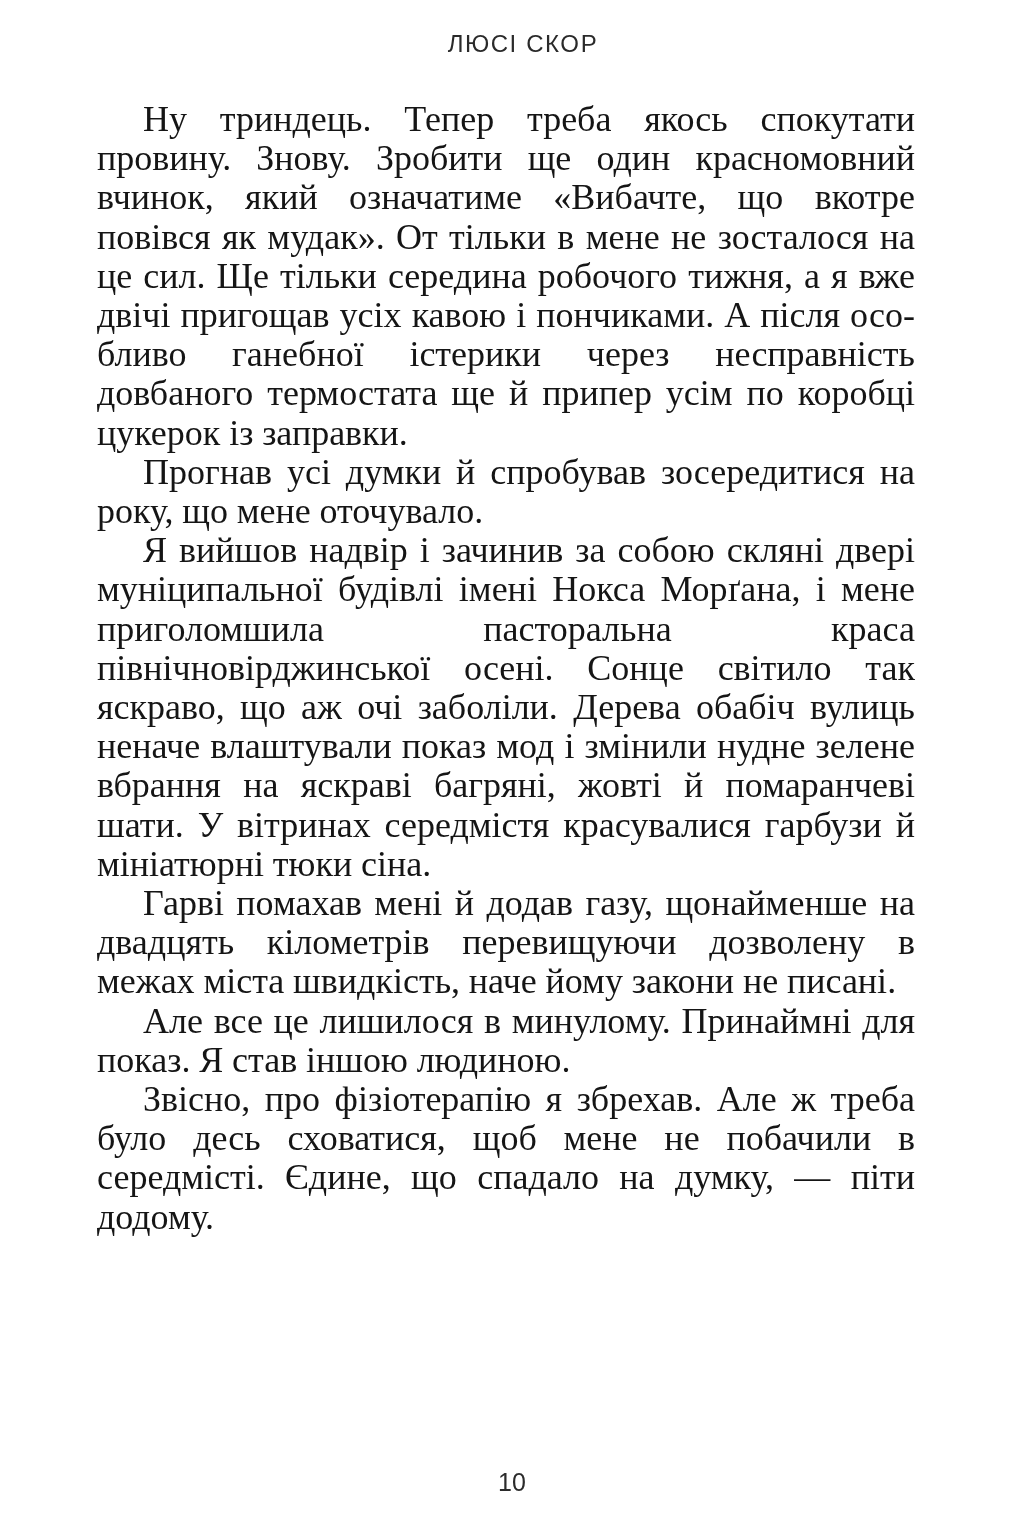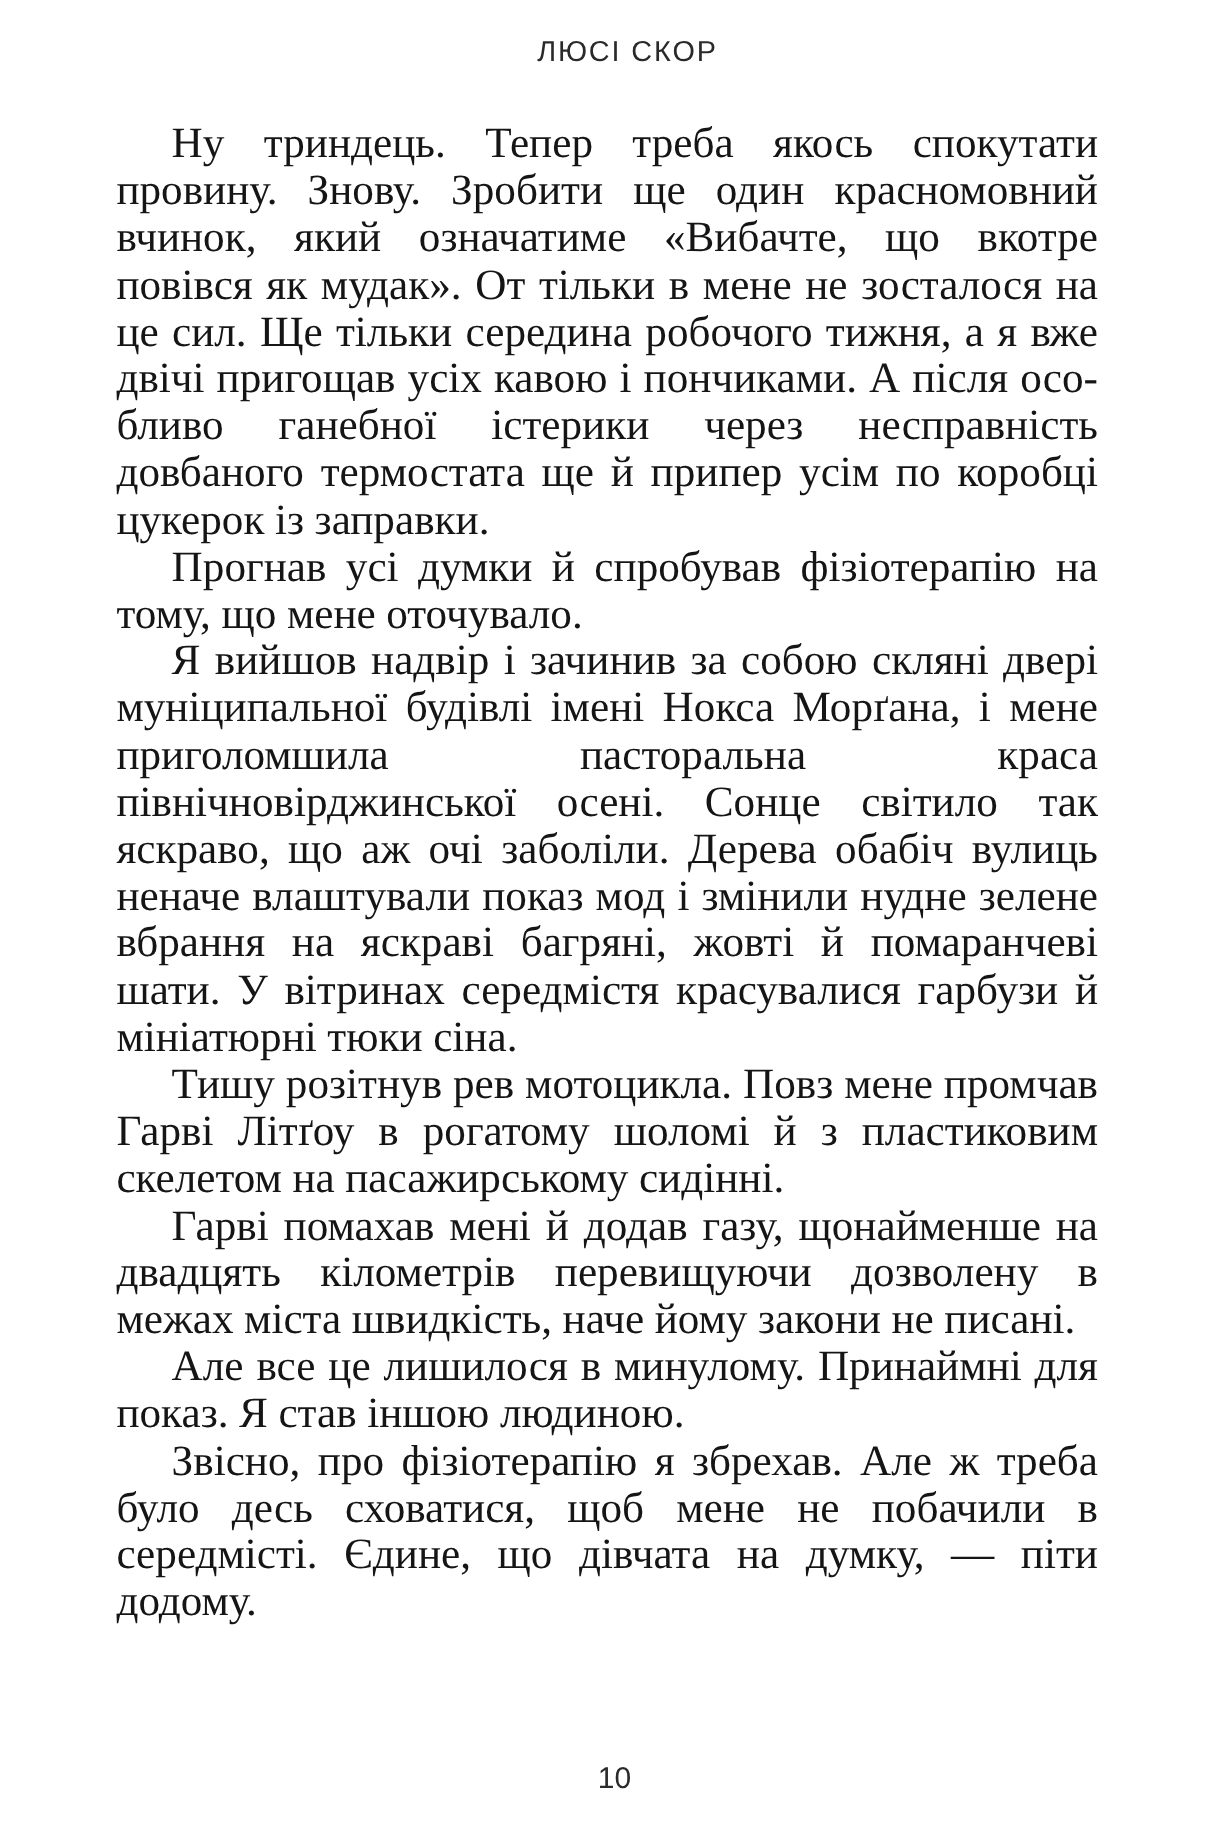--- a/index.html
+++ b/index.html
@@ -72,23 +72,22 @@
 </style>
 </head>
 <body>
 
 <div class="page">
 
   <div class="running-head">ЛЮСІ СКОР</div>
 
   <div class="text-block">
     <p class="para">Ну триндець. Тепер треба якось спокутати провину. Зно­ву. Зробити ще один красномовний вчинок, який означати­ме «Вибачте, що вкотре повівся як мудак». От тільки в мене не зосталося на це сил. Ще тільки середина робочого тижня, а я вже двічі пригощав усіх кавою і пончиками. А після осо­бливо ганебної істерики через несправність довбаного тер­мостата ще й припер усім по коробці цукерок із заправки.</p>
-    <p class="para">Прогнав усі думки й спробував фізіотерапію на тому, що мене оточувало.</p>
+    <p class="para">Прогнав усі думки й спробував зосередитися на року, що мене оточувало.</p>
     <p class="para">Я вийшов надвір і зачинив за собою скляні двері муні­ципальної будівлі імені Нокса Морґана, і мене приголом­шила пасторальна краса північновірджинської осені. Сон­це світило так яскраво, що аж очі заболіли. Дерева обабіч вулиць неначе влаштували показ мод і змінили нудне зелене вбрання на яскраві багряні, жовті й помаранчеві шати. У вітринах середмістя красувалися гарбузи й міні­атюрні тюки сіна.</p>
-    <p class="para">Тишу розітнув рев мотоцикла. Повз мене промчав Гарві Літґоу в рогатому шоломі й з пластиковим скелетом на па­сажирському сидінні.</p>
     <p class="para">Гарві помахав мені й додав газу, щонайменше на двадцять кілометрів перевищуючи дозволену в межах міста швид­кість, наче йому закони не писані.</p>
     <p class="para">Але все це лишилося в минулому. Принаймні для показ. Я став іншою людиною.</p>
-    <p class="para">Звісно, про фізіотерапію я збрехав. Але ж треба було десь сховатися, щоб мене не побачили в середмісті. Єдине, що дівчата на думку, — піти додому.</p>
+    <p class="para">Звісно, про фізіотерапію я збрехав. Але ж треба було десь сховатися, щоб мене не побачили в середмісті. Єдине, що спадало на думку, — піти додому.</p>
   </div>
 
   <div class="folio">10</div>
 
 </div>
 
 </body></html>

